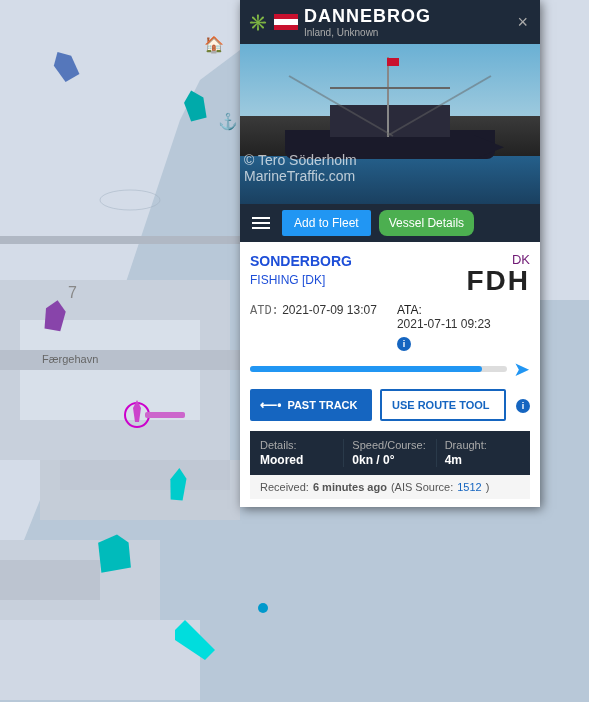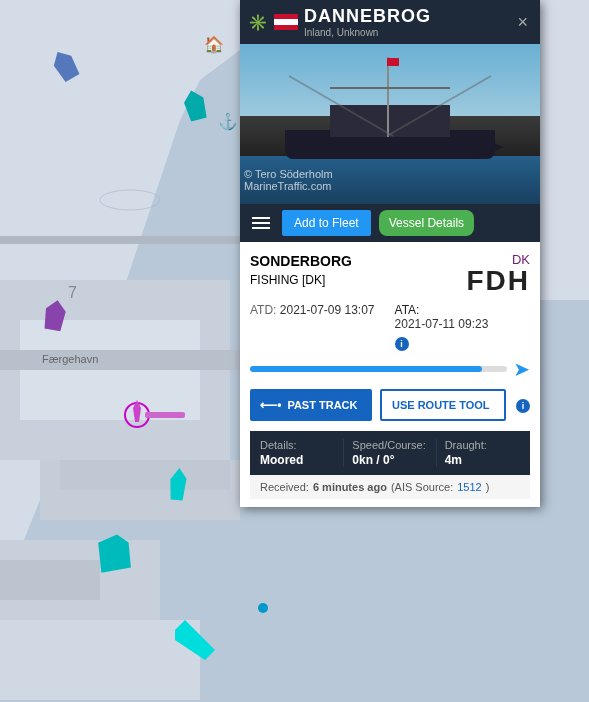--- a/index.html
+++ b/index.html
@@ -93,23 +93,23 @@
     
     #ship-render {
       width: 100%;
       height: 100%;
       background: linear-gradient(180deg, #87CEEB 0%, #87CEEB 50%, #2a6fa0 50%, #1a4f7a 100%);
       position: relative;
     }
 
     .image-credit {
       position: absolute;
-      bottom: 12px;
+      bottom: 20px;
       left: 4px;
-      font-size: 11px;
+      font-size: 14px;
       color: rgba(255,255,255,0.7);
     }
 
     #panel-toolbar {
       display: flex;
       align-items: center;
       padding: 6px 8px;
       background: #1e2a3a;
       gap: 8px;
     }
@@ -156,21 +156,21 @@
 
     #voyage-section {
       display: flex;
       justify-content: space-between;
       align-items: flex-start;
       margin-bottom: 8px;
     }
 
     #voyage-from {
       font-size: 12px;
-      color: #000000;
+      color: #1d4ed8;
       line-height: 1.4;
     }
 
     #voyage-from strong {
       display: block;
       font-size: 14px;
     }
 
     #callsign-block {
       text-align: right;
@@ -196,20 +196,21 @@
     #times-section {
       display: flex;
       gap: 20px;
       margin-bottom: 8px;
       font-size: 12px;
     }
 
     .time-block label {
       color: #666;
       font-weight: normal;
+      font-family: Liberation Mono, monospace;
     }
 
     .time-value {
       color: #333;
       font-weight: normal;
     }
 
     #ata-block {
       display: flex;
       align-items: flex-start;

